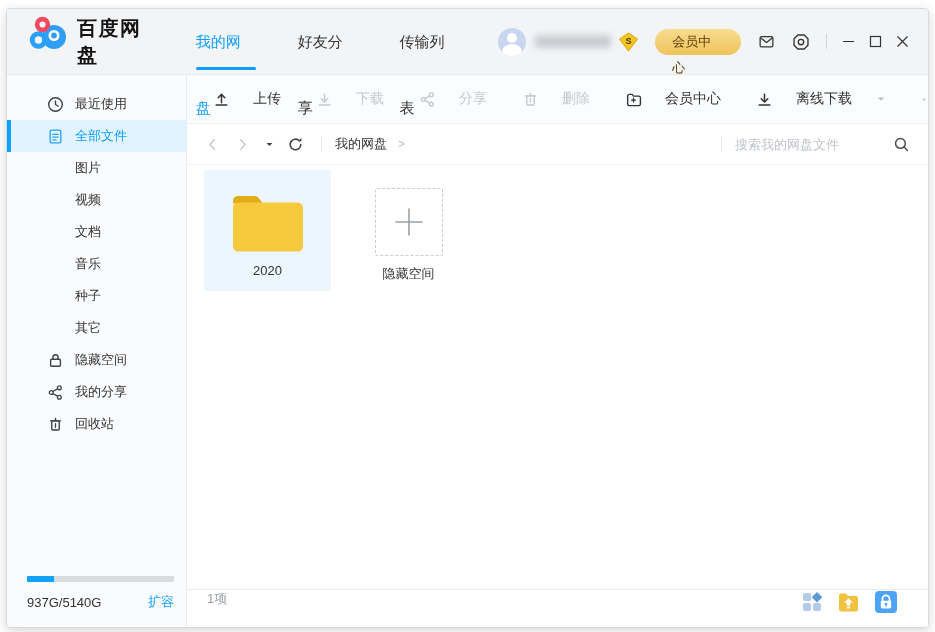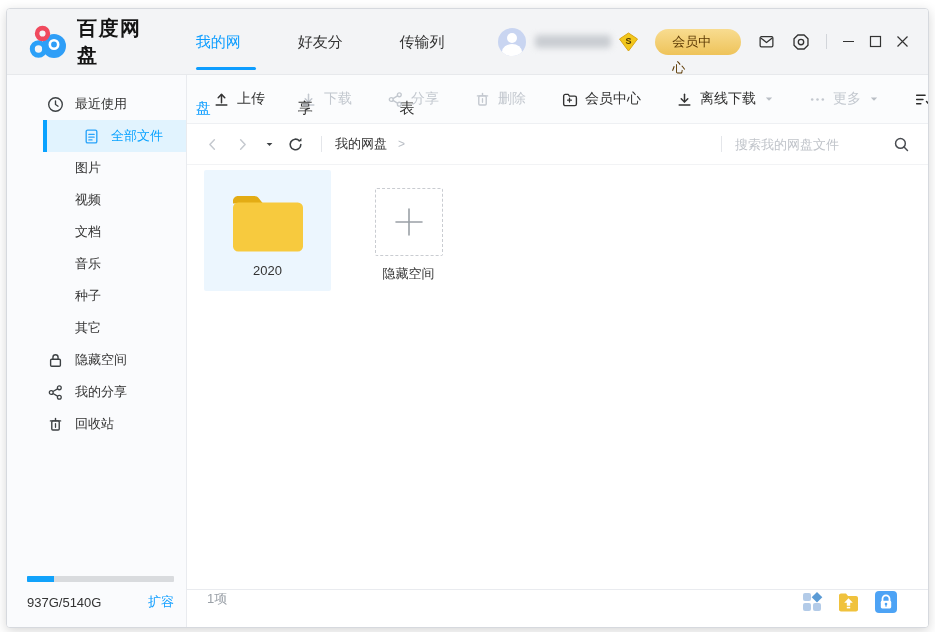--- a/index.html
+++ b/index.html
@@ -3,21 +3,21 @@
 <meta charset="utf-8">
 <style>
   * { margin:0; padding:0; box-sizing:border-box; }
   html,body { width:935px; height:632px; background:#fff; font-family:"Liberation Sans","DejaVu Sans",sans-serif; }
   .window { position:absolute; left:6px; top:8px; width:923px; height:620px; background:#fff;
             border:1px solid #d6d9de; border-radius:4px; box-shadow:0 3px 12px rgba(0,0,0,.16);
             overflow:hidden; display:flex; flex-direction:column; }
 
   
   .header { height:66px; background:#f3f4f6; border-bottom:1px solid #e7e9ec; display:flex; align-items:center; flex-shrink:0; }
-  .logo-area { display:flex; align-items:center; padding-left:22px;font-family:Liberation Serif, serif; }
+  .logo-area { display:flex; align-items:flex-start; padding-left:22px;font-family:Liberation Serif, serif; }
   .app-title { font-size:20px; font-weight:bold; color:#141414; margin-left:10px; letter-spacing:1.5px; }
   .tabs { display:flex; margin-left:30px; height:66px; }
   .tab { font-size:15px; color:#333; position:relative; line-height:66px; padding:0 3px; margin-right:36px; cursor:pointer; }
   .tab.active { color:#0d9dff; }
   .tab.active::after { content:""; position:absolute; left:50%; transform:translateX(-50%); bottom:5px; width:60px; height:3px; background:#0d9dff; border-radius:2px; }
   .header-right { margin-left:auto; display:flex; align-items:center; padding-right:12px; }
   .avatar { width:28px; height:28px; border-radius:50%; background:#c9d5f1; position:relative; overflow:hidden; flex-shrink:0; }
   .avatar::before { content:""; position:absolute; left:9px; top:5px; width:10px; height:10px; border-radius:50%; background:#fff; }
   .avatar::after { content:""; position:absolute; left:4px; top:16px; width:20px; height:16px; border-radius:50%; background:#fff; }
   .blur-name { width:76px; height:13px; margin:0 7px 0 9px; border-radius:3px; background:#aeb3ba; filter:blur(3px); opacity:.6; }
@@ -27,35 +27,35 @@
   .win-sep { width:1px; height:15px; background:#d2d5da; margin:0 8px 0 16px; }
   .win-btn { width:27px; height:27px; display:flex; align-items:center; justify-content:center; cursor:pointer; color:#333; }
 
   
   .bodyrow { flex:1; display:flex; min-height:0; }
   .sidebar { width:180px; background:#fafbfd; border-right:1px solid #e9ebef; display:flex; flex-direction:column; flex-shrink:0; }
   .side-list { padding-top:13px; flex:1; }
   .side-item { height:32px; display:flex; align-items:center; font-size:13px; color:#333; position:relative; cursor:pointer; }
   .side-item .s-icon { width:17px; height:17px; margin-left:40px; margin-right:11px; display:flex; align-items:center; color:#3c4043; }
   .side-item.sub { padding-left:68px; }
-  .side-item.active { background:#e1f3fe; color:#09a2ff;margin-left:36px; }
+  .side-item.active { background:#e1f3fe; color:#09a2ff; }
   .side-item.active .s-icon { color:#2aa4fa; }
   .side-item.active::before { content:""; position:absolute; left:0; top:0; bottom:0; width:4px; background:#09a2ff; }
   .storage { padding:0 12px 16px 20px; }
   .bar { height:6px; background:#d9dbde; border-radius:1px; overflow:hidden; }
   .bar-fill { height:100%; background:#11a2fb; }
   .storage-row { display:flex; align-items:center; margin-top:11px; }
   .usage { font-size:13px; color:#333; }
   .expand { margin-left:auto; color:#0d9dff; font-size:13px; cursor:pointer; }
 
   .main { flex:1; display:flex; flex-direction:column; min-width:0; background:#fff; }
 
   
   .toolbar { height:49px; display:flex; align-items:center; background:#fbfcfd; border-bottom:1px solid #eef0f3; padding:0 18px 0 26px; flex-shrink:0; }
-  .tool { display:flex; align-items:center; gap:7px; font-size:14px; color:#333; margin-right:35px; cursor:pointer; white-space:nowrap; }
+  .tool { display:flex; align-items:center; gap:23px; font-size:14px; color:#333; margin-right:35px; cursor:pointer; white-space:nowrap; }
   .tool.disabled { color:#c3c8cf; }
   .tool .caret { margin-left:1px; color:#b9bec5; }
   .toolbar-right { margin-left:auto; display:flex; align-items:center; gap:19px; color:#2b2b2b; }
   .toolbar-right .vicon { display:flex; cursor:pointer; }
 
   
   .navrow { height:41px; display:flex; align-items:center; border-bottom:1px solid #f2f3f5; padding:0 18px; flex-shrink:0; }
   .nav-ic { display:flex; align-items:center; cursor:pointer; }
   .chev { color:#c5c9cf; margin-right:15px; }
   .hist-caret { color:#3c4043; margin-right:13px; }

